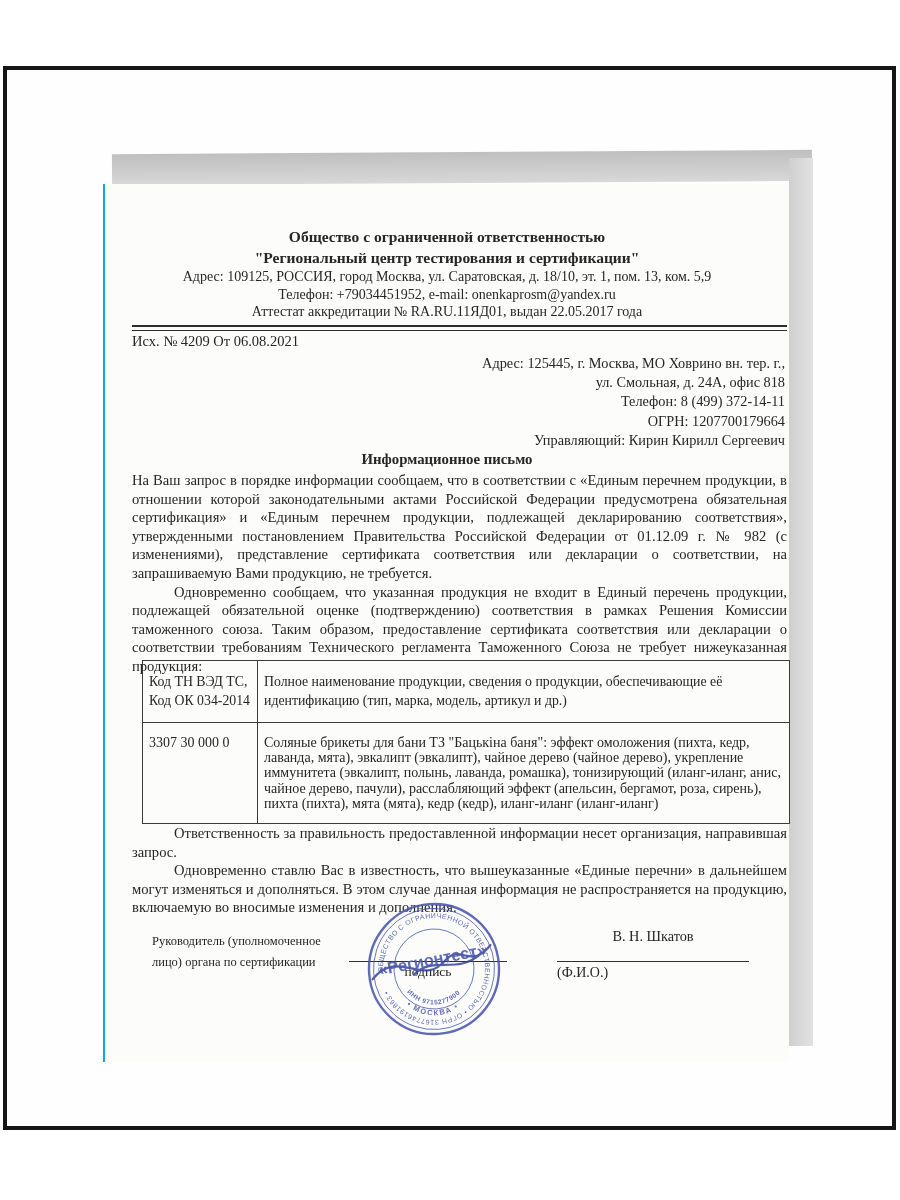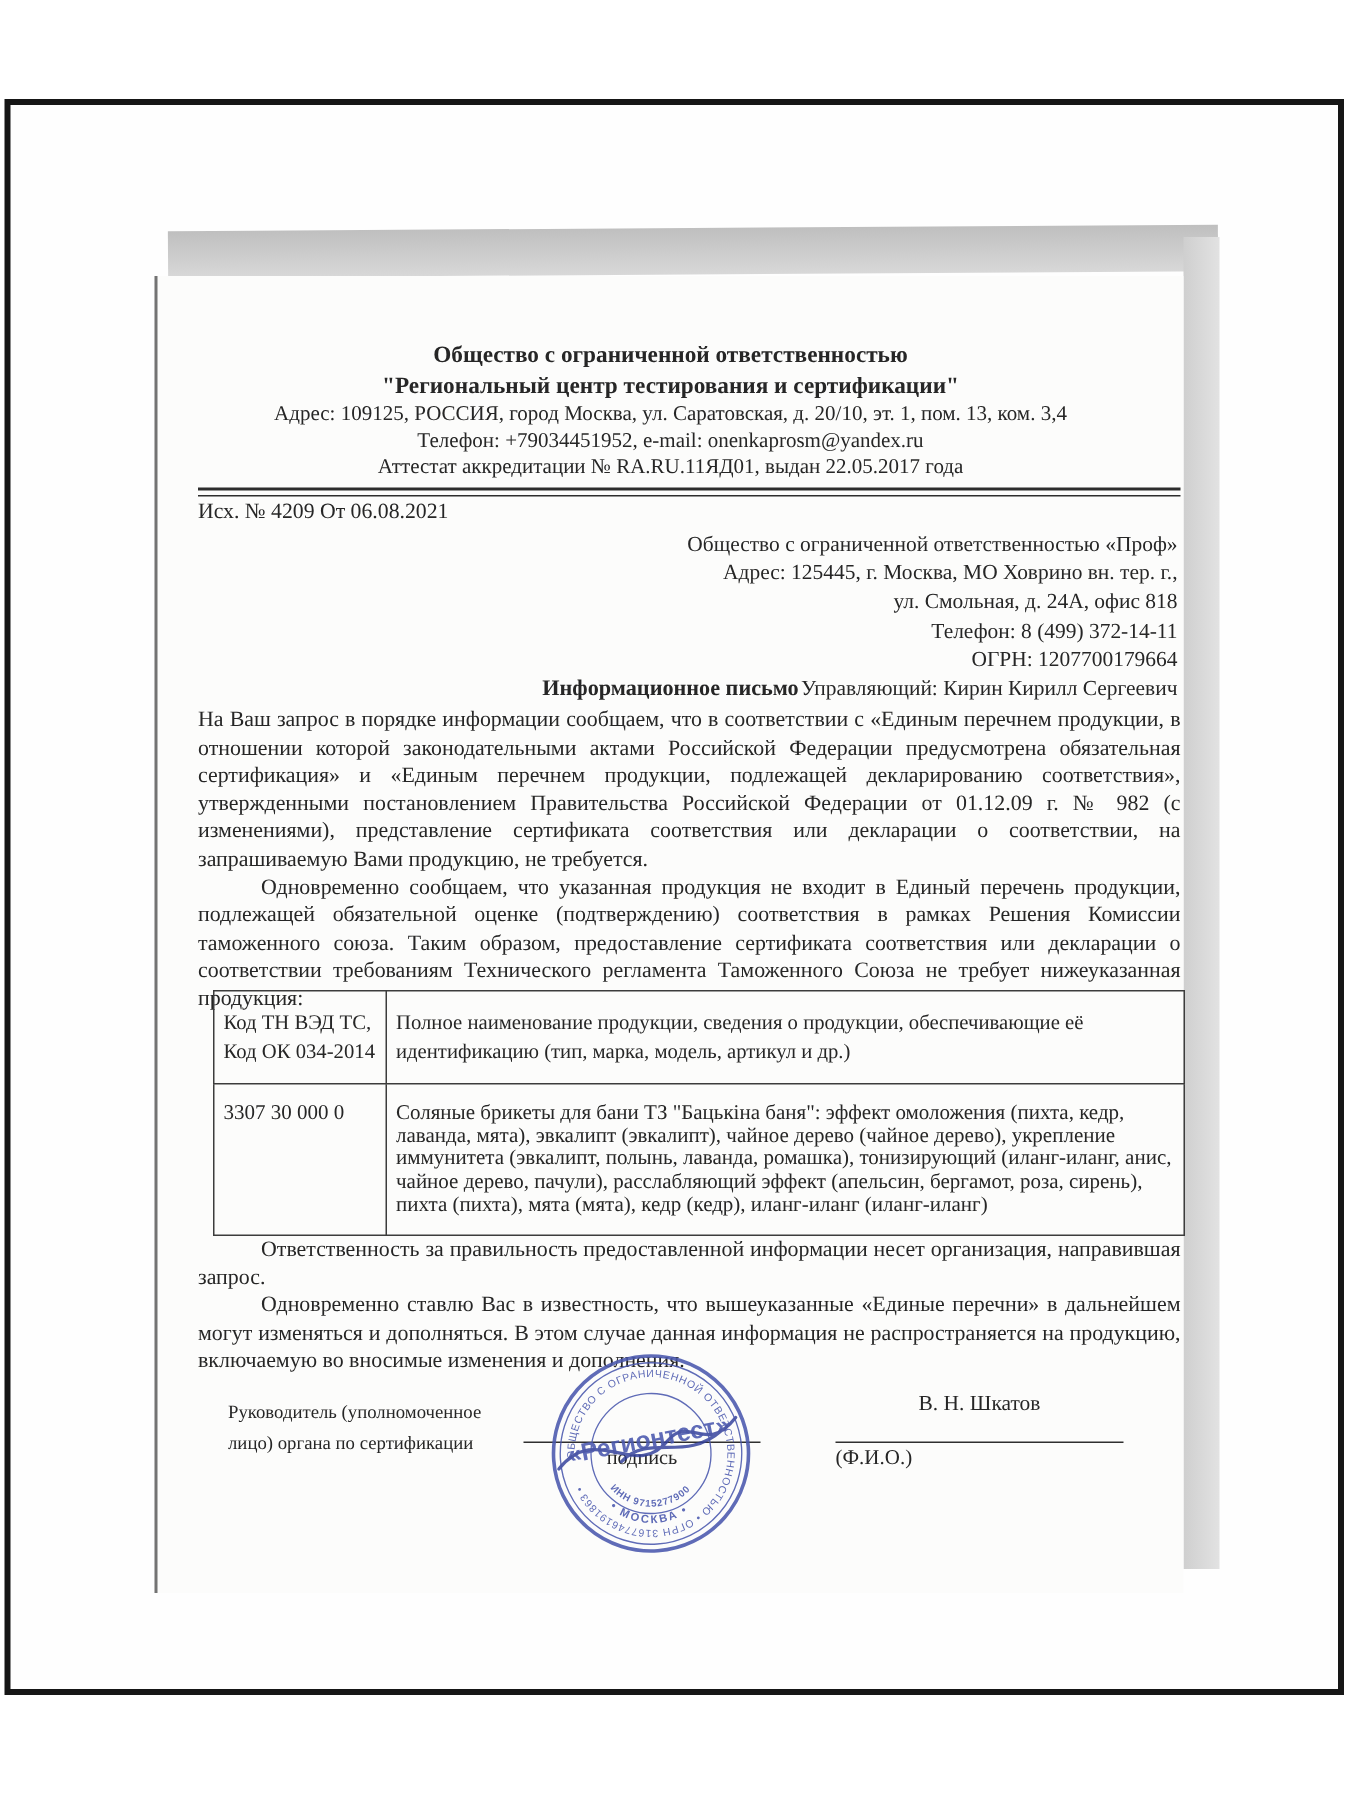--- a/index.html
+++ b/index.html
@@ -15,21 +15,21 @@
     position:absolute;left:112px;top:152px;width:700px;height:31px;
     background:linear-gradient(to bottom,#bfbfbf,#d8d8d8);
     transform:rotate(-0.35deg);z-index:1;
   }
   .scan-strip-right{
     position:absolute;left:789px;top:158px;width:24px;height:888px;
     background:linear-gradient(to right,#cfcfcf,#e2e2e2);z-index:1;
   }
   .page{
     position:absolute;left:103px;top:184px;width:686px;height:878px;
-    background:#fcfcfb;border-left:2px solid #737373;box-sizing:border-box;z-index:2;
+    background:#fcfcfb;border-left:2px solid #0ea5e9;box-sizing:border-box;z-index:2;
   }
   .letterhead{position:absolute;top:42px;left:0;width:100%;text-align:center;}
   .org-line{font-weight:bold;font-size:15.5px;line-height:21px;}
   .addr-line{font-size:14px;line-height:17.5px;}
   .rule{
     position:absolute;top:141px;left:27px;width:655px;height:2.5px;
     border-top:2px solid #2d2d2d;border-bottom:1.5px solid #2d2d2d;
   }
   .outref{position:absolute;top:149px;left:27px;font-size:14.5px;}
   .recipient{
@@ -65,31 +65,30 @@
 
 <div class="frame"></div>
 <div class="scan-band-top"></div>
 <div class="scan-strip-right"></div>
 
 <div class="page">
 
   <div class="letterhead">
     <div class="org-line">Общество с ограниченной ответственностью</div>
     <div class="org-line">"Региональный центр тестирования и сертификации"</div>
-    <div class="addr-line">Адрес: 109125, РОССИЯ, город Москва, ул. Саратовская, д. 20/10, эт. 1, пом. 13, ком. 3,4</div>
+    <div class="addr-line">Адрес: 109125, РОССИЯ, город Москва, ул. Саратовская, д. 18/10, эт. 1, пом. 13, ком. 5,9</div>
     <div class="addr-line">Телефон: +79034451952, e-mail: onenkaprosm@yandex.ru</div>
     <div class="addr-line">Аттестат аккредитации № RA.RU.11ЯД01, выдан 22.05.2017 года</div>
   </div>
 
   <div class="rule"></div>
 
   <div class="outref">Исх. № 4209 От 06.08.2021</div>
 
   <div class="recipient">
-    <div>Общество с ограниченной ответственностью  «Проф»</div>
     <div>Адрес: 125445, г. Москва, МО Ховрино вн. тер. г.,</div>
     <div>ул. Смольная, д. 24А, офис 818</div>
     <div>Телефон: 8 (499) 372-14-11</div>
     <div>ОГРН: 1207700179664</div>
     <div>Управляющий:  Кирин Кирилл Сергеевич</div>
   </div>
 
   <div class="title">Информационное письмо</div>
 
   <div class="bodytext">

